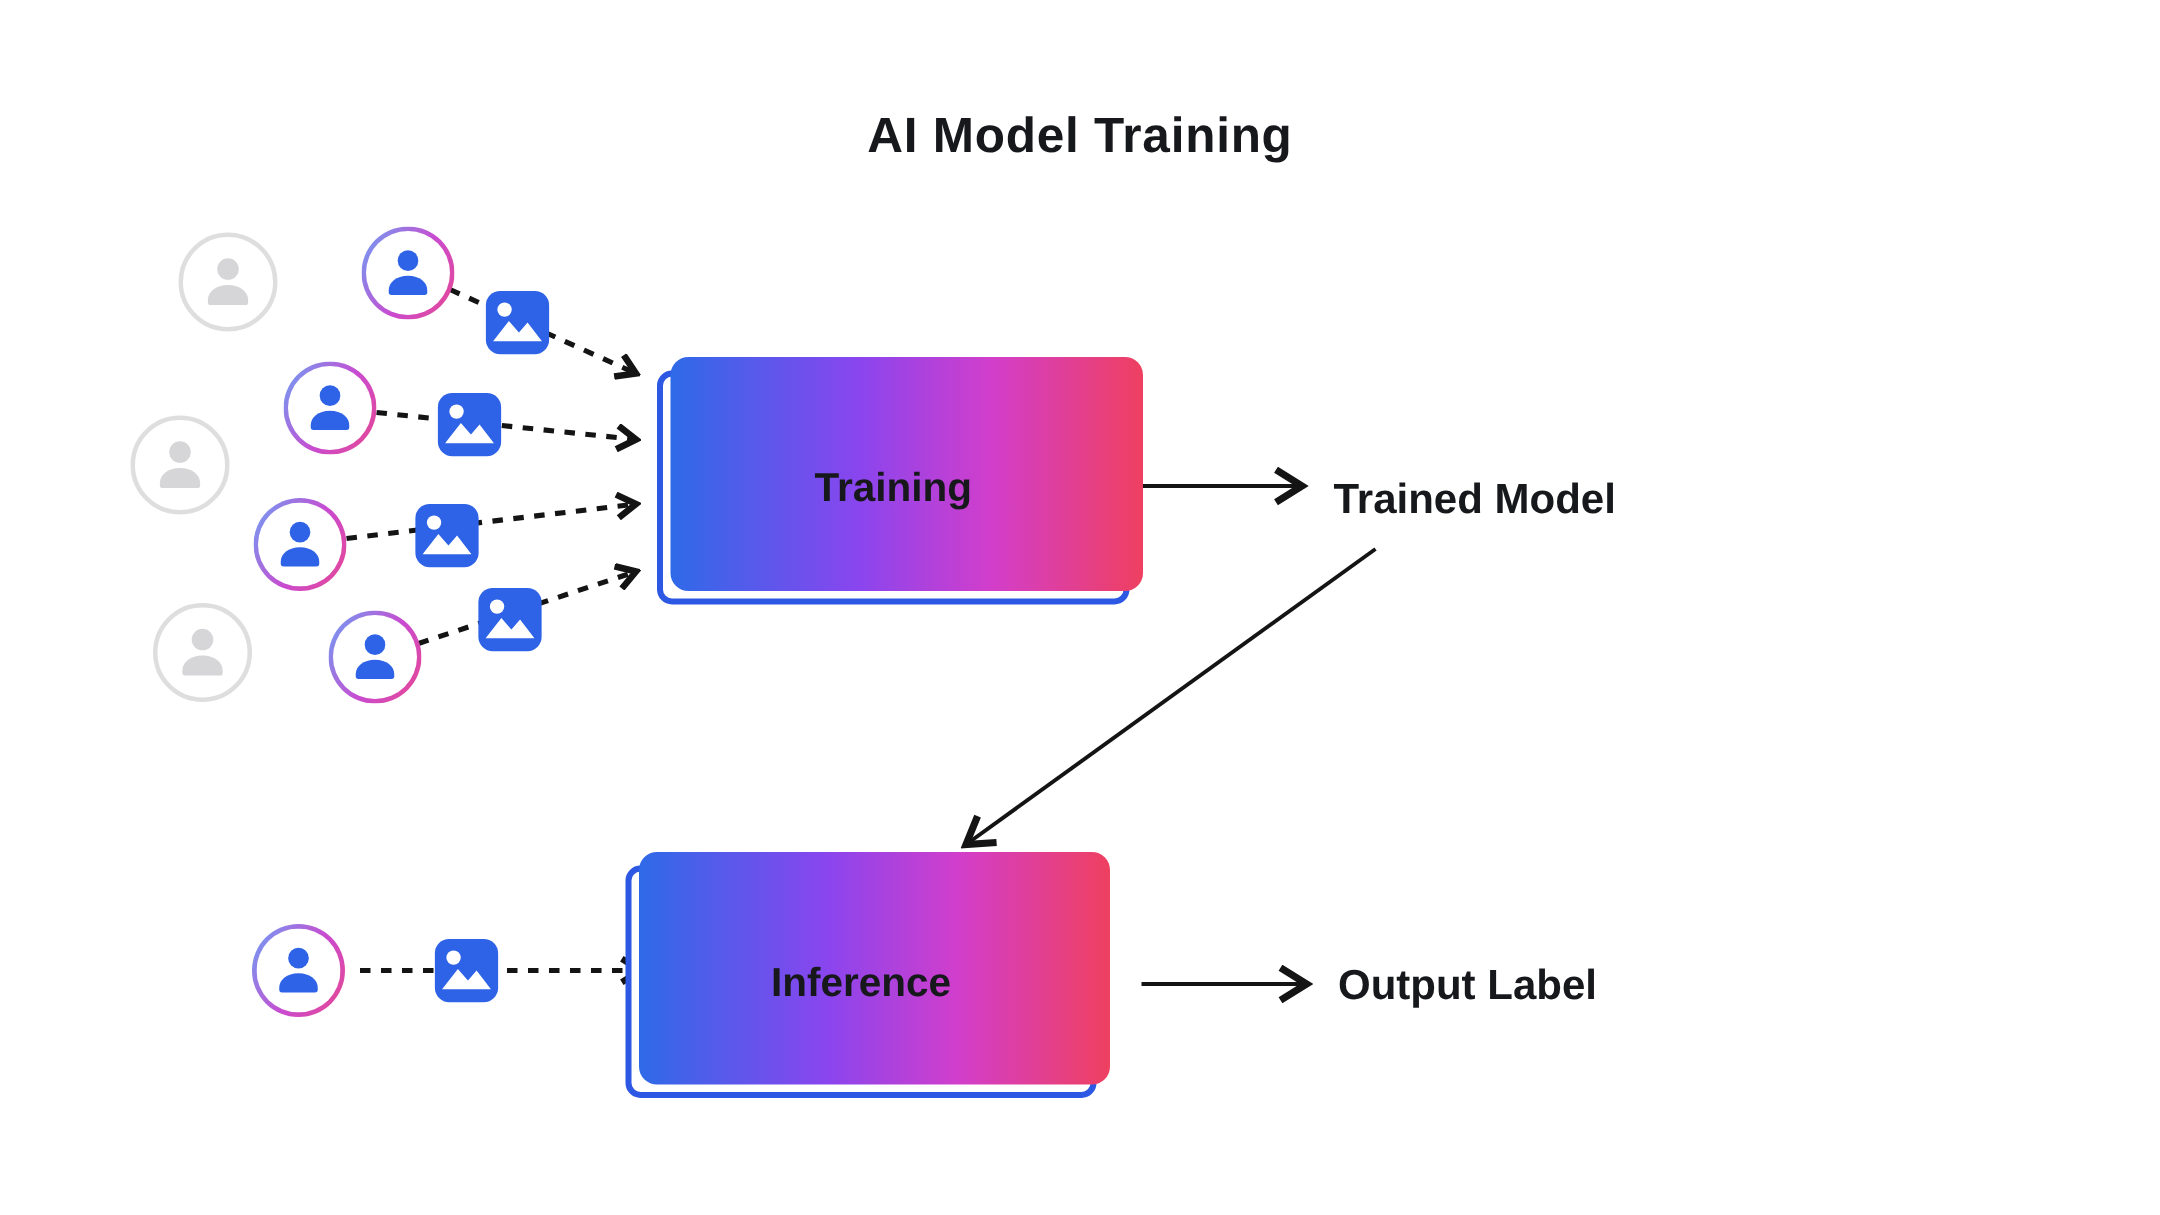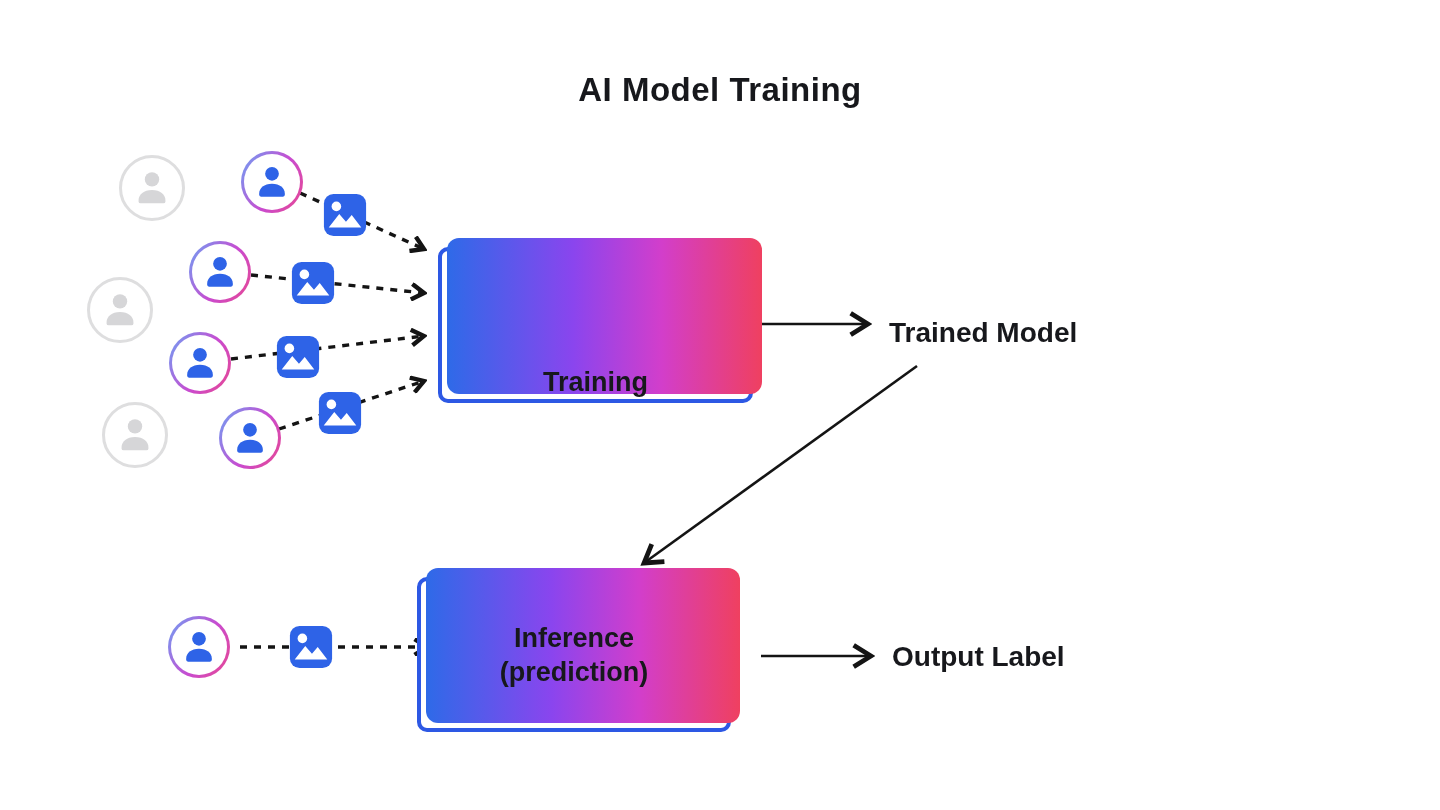--- a/index.html
+++ b/index.html
@@ -61,21 +61,21 @@
     display:flex;flex-direction:column;align-items:center;justify-content:center;
   }
   .gbox::before{
     content:"";position:absolute;inset:-4px;z-index:-1;border-radius:12px;
     transform:translate(9px,-9px);
     background:linear-gradient(90deg,var(--gradient-start) 0%,var(--gradient-mid1) 40%,var(--gradient-mid2) 68%,var(--gradient-end) 100%);
   }
   .gbox .box-label{
     font-size:27px;font-weight:bold;color:var(--text-black);line-height:34px;text-align:center;
   }
-  .box-training{left:438px;top:247px;width:315px;height:156px;justify-content:flex-end;}
+  .box-training{left:438px;top:247px;width:315px;height:156px;}
   .box-inference{left:417px;top:577px;width:314px;height:155px;}
 
   .side-label{
     position:absolute;font-size:28px;font-weight:bold;color:var(--text-black);white-space:nowrap;
   }
   .lbl-trained{left:889px;top:317px;}
   .lbl-output{left:892px;top:641px;}
 </style>
 </head>
 <body>
@@ -193,19 +193,18 @@
         <path class="glyph" d="M7 37 L18 23 L25 31 L31 24 L41 37 Z"></path>
       </svg>
   </div>
 
   <div class="gbox box-training">
     <div class="box-label">Training</div>
   </div>
 
   <div class="gbox box-inference">
     <div class="box-label">Inference</div>
-    <div class="box-label">(prediction)</div>
   </div>
 
   <div class="side-label lbl-output">Output Label</div>
   <div class="side-label lbl-trained">Trained Model</div>
 
 </div>
 
 </body></html>

